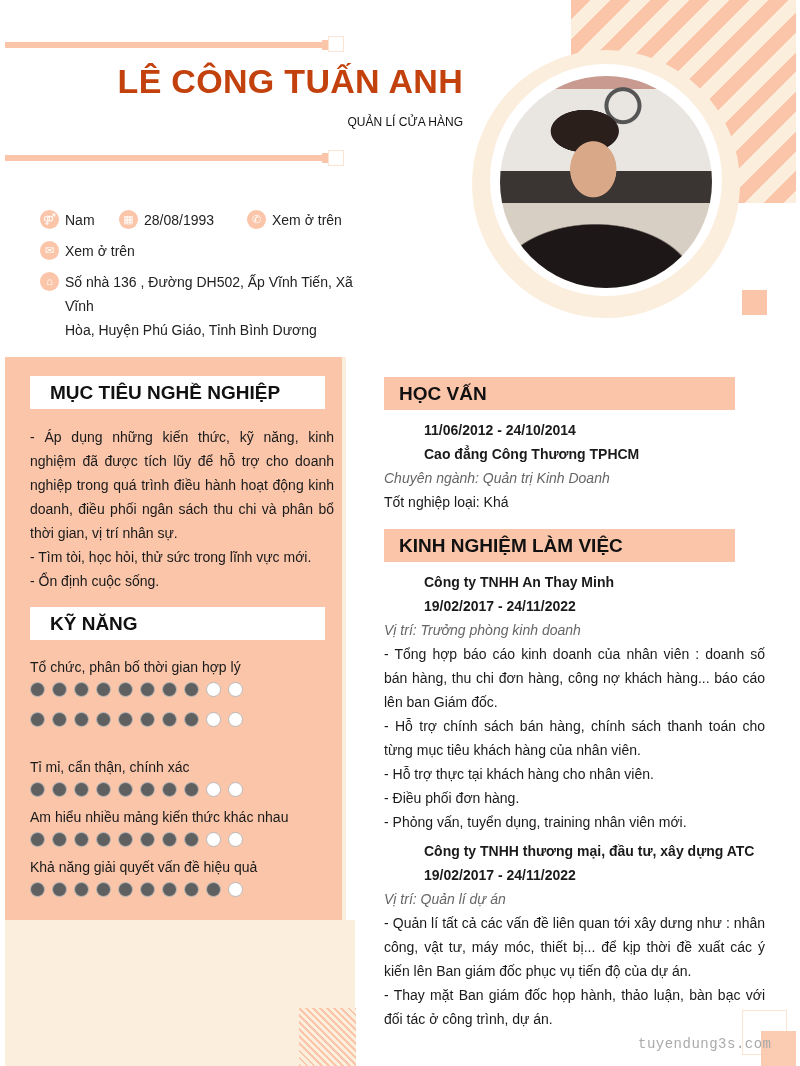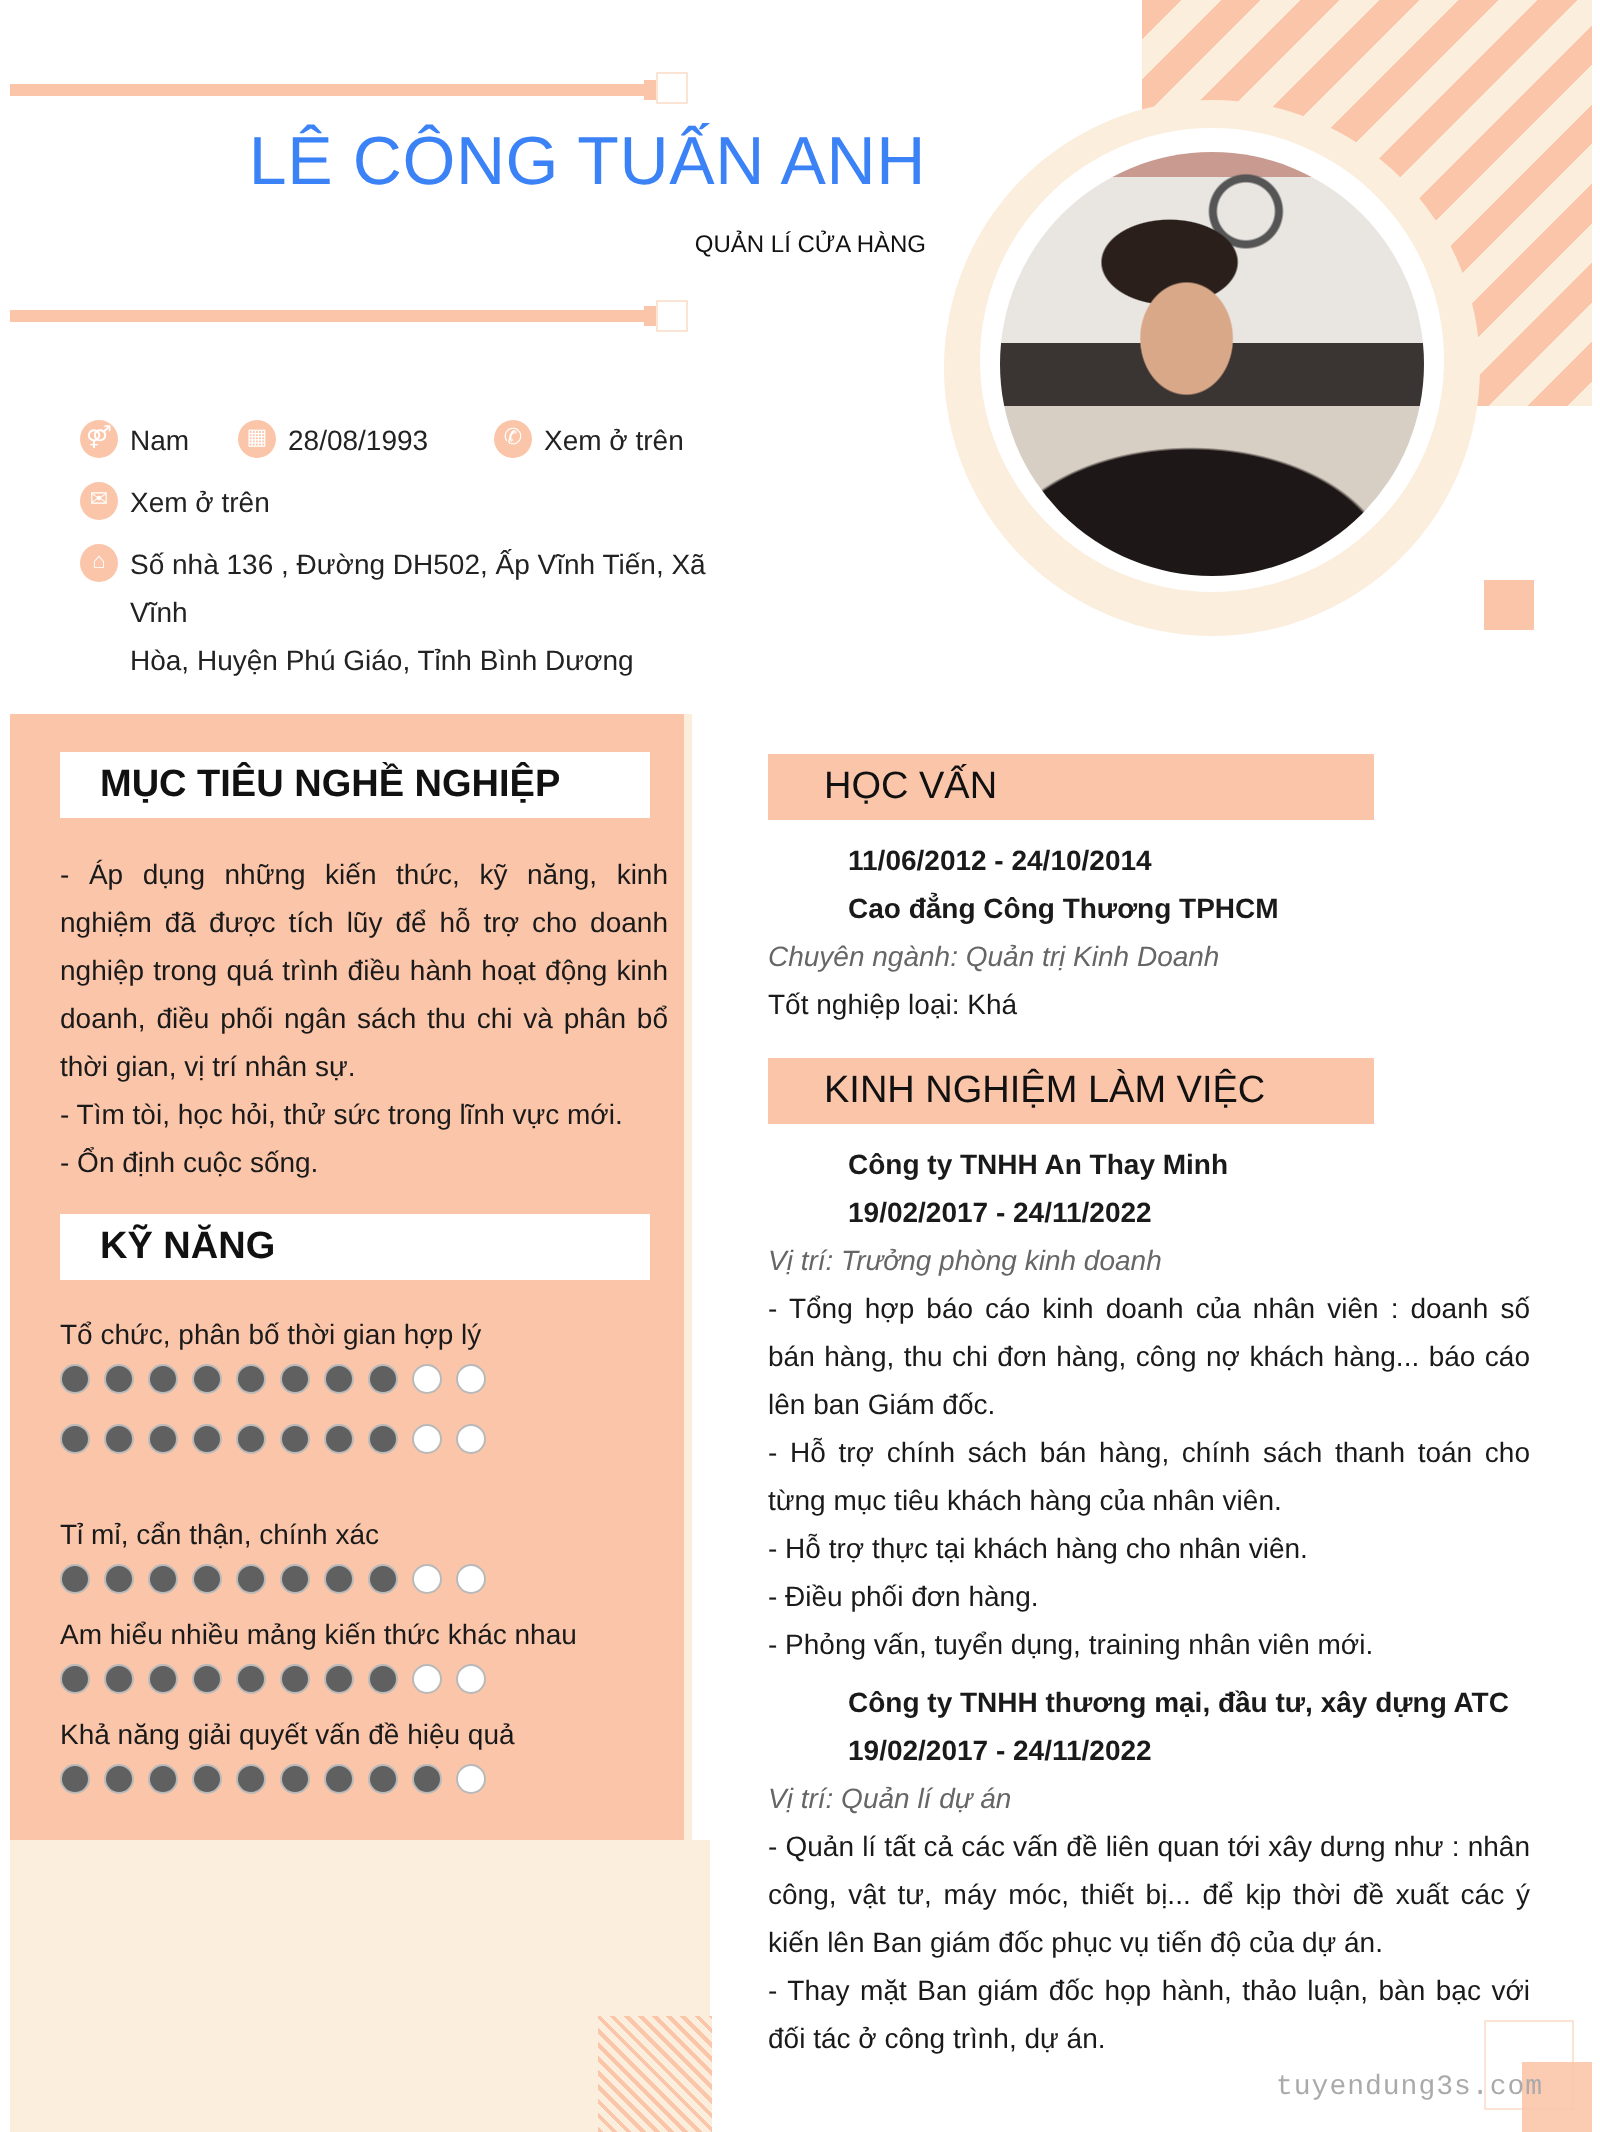--- a/index.html
+++ b/index.html
@@ -38,21 +38,21 @@
   .deco-line-end {
     position: absolute; left: 322px; width: 8px; height: 10px; background: #fbc5aa;
   }
   .deco-line-box {
     position: absolute; left: 328px; width: 16px; height: 16px; border: 1px solid #fbe4d4; background: #fff;
   }
 
   
   .name {
     position: absolute; right: 337px; top: 62px;
-    font-size: 34px; font-weight: normal; letter-spacing: 0.3px; color: #3b82f6;
+    font-size: 34px; font-weight: bold; letter-spacing: 0.3px; color: #c2410c;
     white-space: nowrap;
   }
   .job-title {
     position: absolute; right: 337px; top: 115px;
     font-size: 12px; color: #111; white-space: nowrap;
   }
 
   
   .contact { position: absolute; font-size: 14px; color: #222; display: flex; align-items: flex-start; }
   .c-icon {
@@ -86,22 +86,22 @@
   .skill-name { font-size: 14px; color: #1a1a1a; line-height: 20px; }
   .dots { display: flex; gap: 7px; margin-top: 5px; }
   .dot {
     width: 15px; height: 15px; border-radius: 50%;
     border: 1.5px solid #b9b9b9; background: #606060;
   }
   .dot.empty { background: #fff; }
 
   
   .sec-head-peach {
-    position: absolute; left: 384px; width: 303px; height: 33px; background: #fbc5aa;
-    font-size: 19px; font-weight: normal; color: #111; padding-left: 28px; line-height: 33px;
+    position: absolute; left: 384px; width: 351px; height: 33px; background: #fbc5aa;
+    font-size: 19px; font-weight: bold; color: #111; padding-left: 15px; line-height: 33px;
   }
   .rblock { position: absolute; left: 384px; width: 381px; font-size: 14px; color: #1a1a1a; }
   .rline { line-height: 24px; }
   .bold { font-weight: bold; margin-left: 40px; }
   .ital { font-style: italic; color: #666; }
   .desc { line-height: 24px; text-align: justify; }
 
   .watermark {
     position: absolute; left: 638px; top: 1036px; font-family: "Liberation Mono", monospace;
     font-size: 14px; color: #aaa; letter-spacing: 0.5px;

